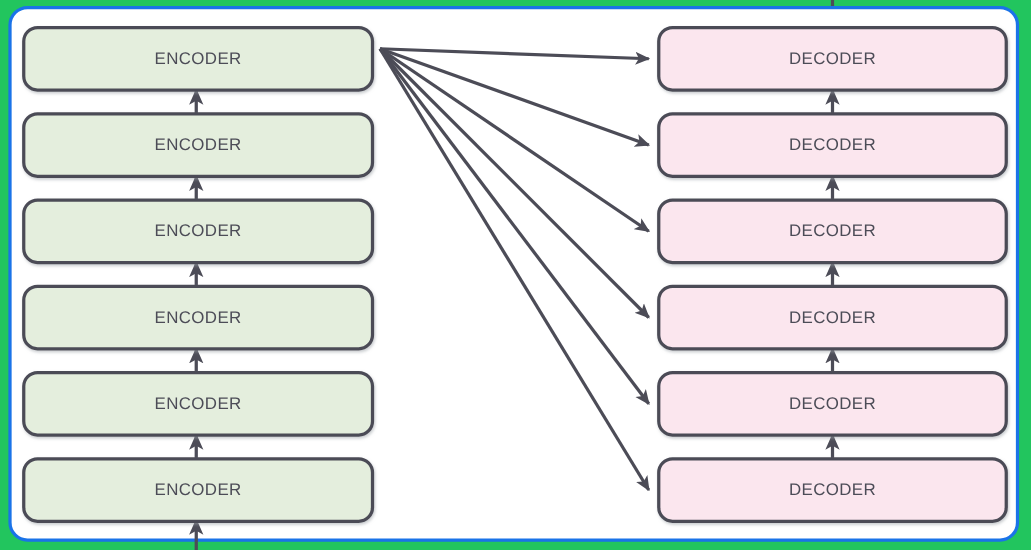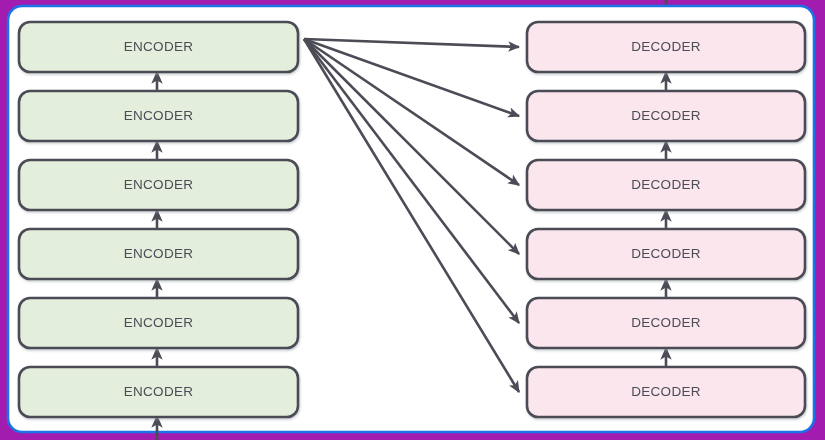--- a/index.html
+++ b/index.html
@@ -5,21 +5,21 @@
   html, body {
     margin: 0;
     padding: 0;
     background: #ffffff;
   }
   #canvas {
     position: relative;
     width: 825px;
     height: 440px;
     overflow: hidden;
-    background: #a21caf;
+    background: #22c55e;
     font-family: "Liberation Sans", sans-serif;
   }
   #diagram-svg {
     position: absolute;
     left: 0;
     top: 0;
     width: 825px;
     height: 440px;
   }
   .block-label {

